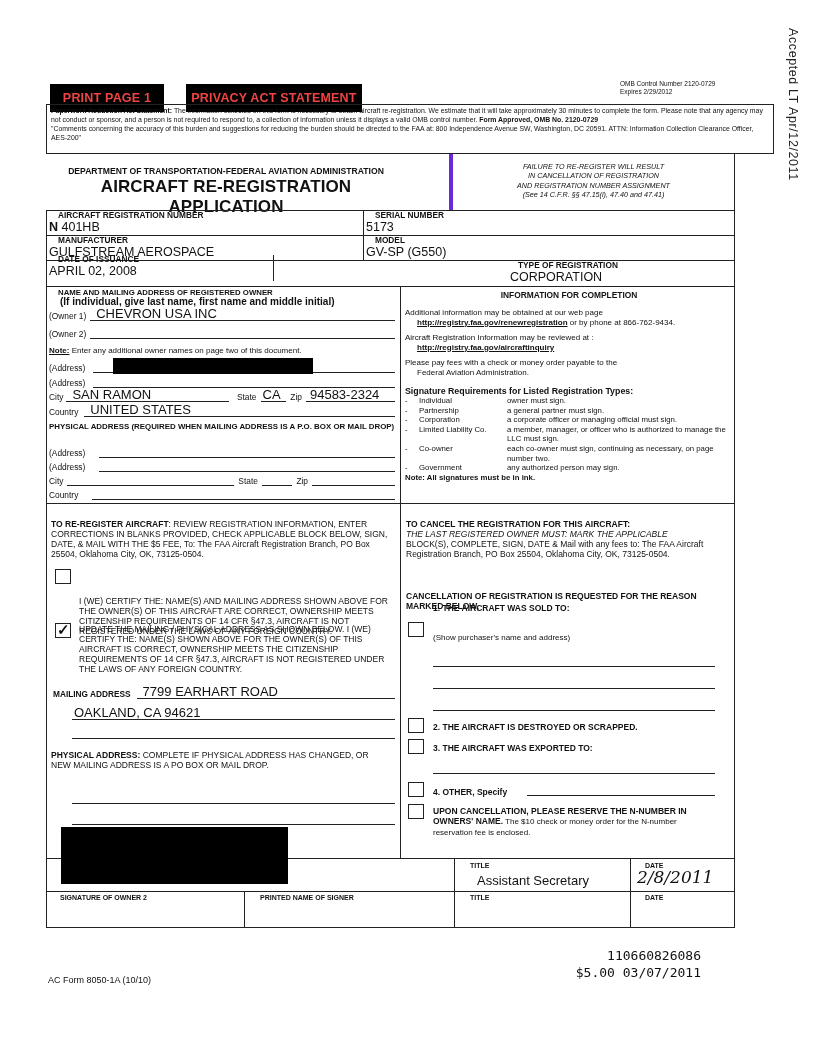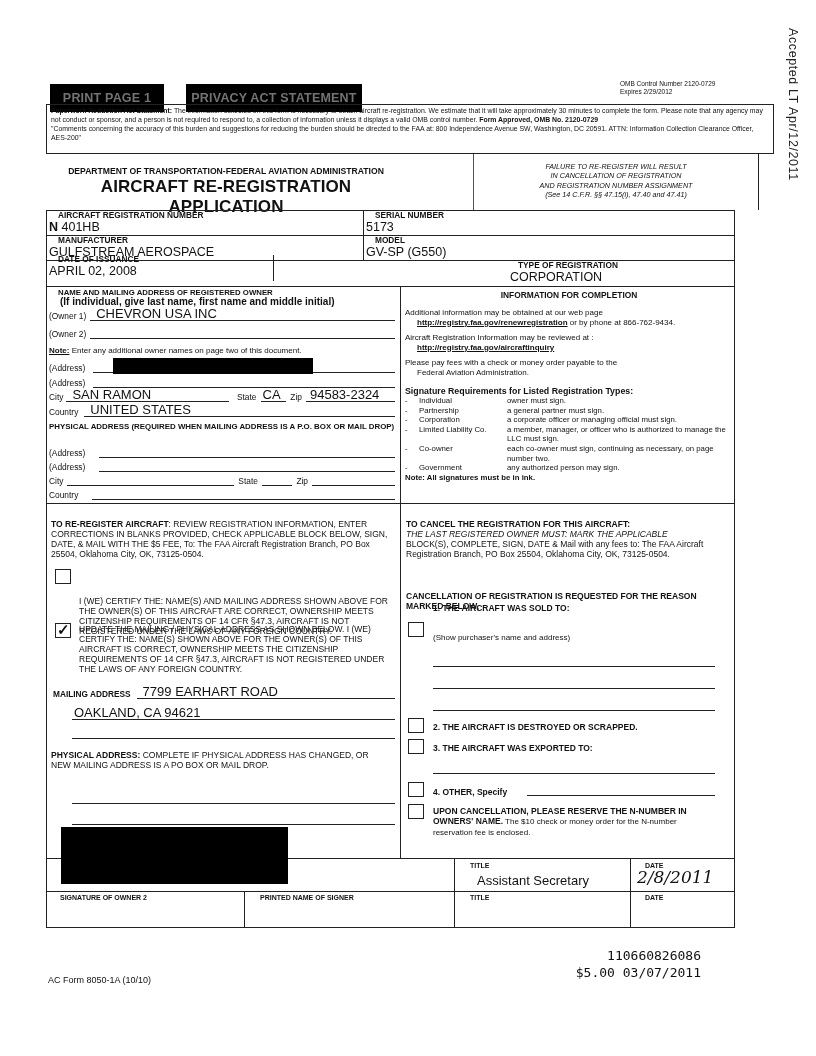--- a/index.html
+++ b/index.html
@@ -1,33 +1,33 @@
 <!DOCTYPE html>
 <html><head>
 <meta charset="utf-8">
 <style>
   * { box-sizing: border-box; margin: 0; padding: 0; }
   html, body { width: 816px; height: 1056px; background: #fff; overflow: hidden; }
   body { position: relative; font-family: "Liberation Sans", sans-serif; color: #111; }
   .abs { position: absolute; }
 
-  .btn-black { position: absolute; background: #000; color: #737373; font-weight: bold; font-size: 12.5px;
+  .btn-black { position: absolute; background: #000; color: #ef4444; font-weight: bold; font-size: 12.5px;
     display: flex; align-items: center; justify-content: center; letter-spacing: 0.2px; cursor: pointer; }
   .omb { position: absolute; left: 620px; top: 80px; font-size: 6.5px; line-height: 8px; }
   .stamp { position: absolute; left: 786px; top: 28px; writing-mode: vertical-rl; font-size: 12.5px; color: #222; letter-spacing: 0.6px; }
 
   .pra { position: absolute; left: 46px; top: 104px; width: 728px; height: 50px; border: 1px solid #222;
     font-size: 6.9px; line-height: 9px; padding: 1px 4px; }
   .pra b { font-weight: bold; }
 
   .head-left { position: absolute; left: 46px; top: 162px; width: 360px; text-align: center; }
   .head-left .dept { font-size: 8.6px; font-weight: bold; margin-top: 4px; }
   .head-left .title { font-size: 17px; font-weight: bold; margin-top: 1px; letter-spacing: 0.1px; }
-  .head-right { position: absolute; left: 449px; top: 154px; width: 286px; height: 56px; border-left: 1px solid #6d28d9; border-right: 1px solid #222;
-    text-align: center; font-style: italic; font-size: 7.2px; line-height: 9.4px; padding-top: 8px; margin-left: 24px; }
+  .head-right { position: absolute; left: 449px; top: 154px; width: 286px; height: 56px; border-left: 4px solid #6d28d9; border-right: 1px solid #222;
+    text-align: center; font-style: italic; font-size: 7.2px; line-height: 9.4px; padding-top: 8px; }
 
   .grid { position: absolute; border: 1px solid #222; }
   .cell { position: absolute; border-right: 1px solid #222; border-bottom: 1px solid #222; }
   .lbl { font-size: 8.3px; font-weight: bold; line-height: 9px; padding-left: 2px; margin-left: 9px; }
   .val { font-size: 12.5px; line-height: 14px; padding-left: 2px; }
 
   .line-row { position: absolute; font-size: 8.4px; display: flex; align-items: flex-end; }
   .uline { border-bottom: 1px solid #222; flex: 1; font-size: 13px; line-height: 13px; padding-left: 6px; }
   .redact { position: absolute; background: #000; }
 

